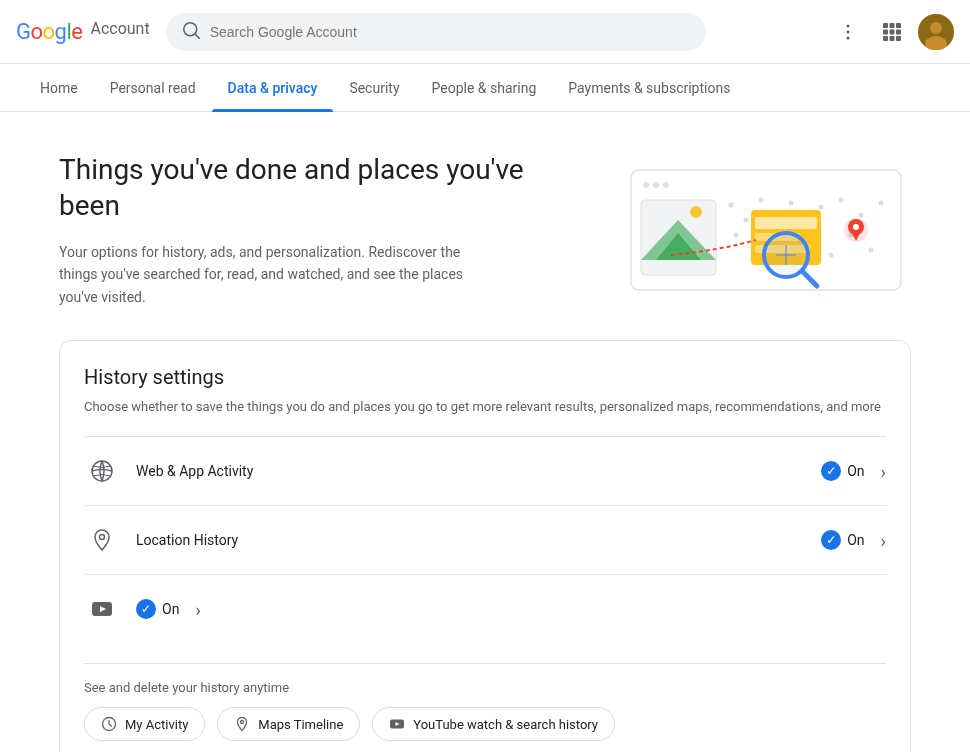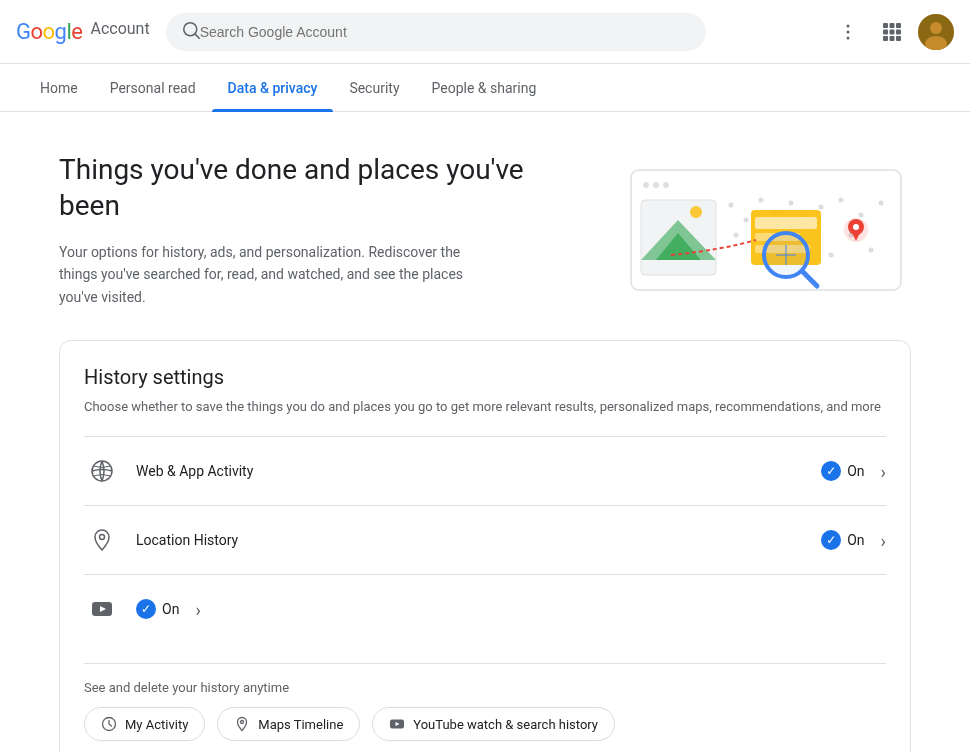--- a/index.html
+++ b/index.html
@@ -39,20 +39,21 @@
       margin-left: 4px;
     }
     .search-bar {
       flex: 1;
       max-width: 540px;
       display: flex;
       align-items: center;
       background: #f1f3f4;
       border-radius: 24px;
       padding: 8px 16px;
+      gap: 10px;
     }
     .search-icon-wrap {
       color: #5F6368;
       font-size: 16px;
     }
     .search-input {
       border: none;
       background: transparent;
       outline: none;
       font-size: 14px;
@@ -324,20 +325,21 @@
     </div>
   </div>
 </header>
 
 <nav class="nav">
   <a class="nav-item">Home</a>
   <a class="nav-item">Personal read</a>
   <a class="nav-item active">Data &amp; privacy</a>
   <a class="nav-item">Security</a>
   <a class="nav-item">People &amp; sharing</a>
+  <a class="nav-item">Payments &amp; subscriptions</a>
 </nav>
 
 <main class="main">
 
   <section class="hero">
     <div class="hero-text">
       <h1 class="hero-title">Things you've done and places you've been</h1>
       <p class="hero-desc">Your options for history, ads, and personalization. Rediscover the things you've searched for, read, and watched, and see the places you've visited.</p>
     </div>
     <div class="hero-illustration">

